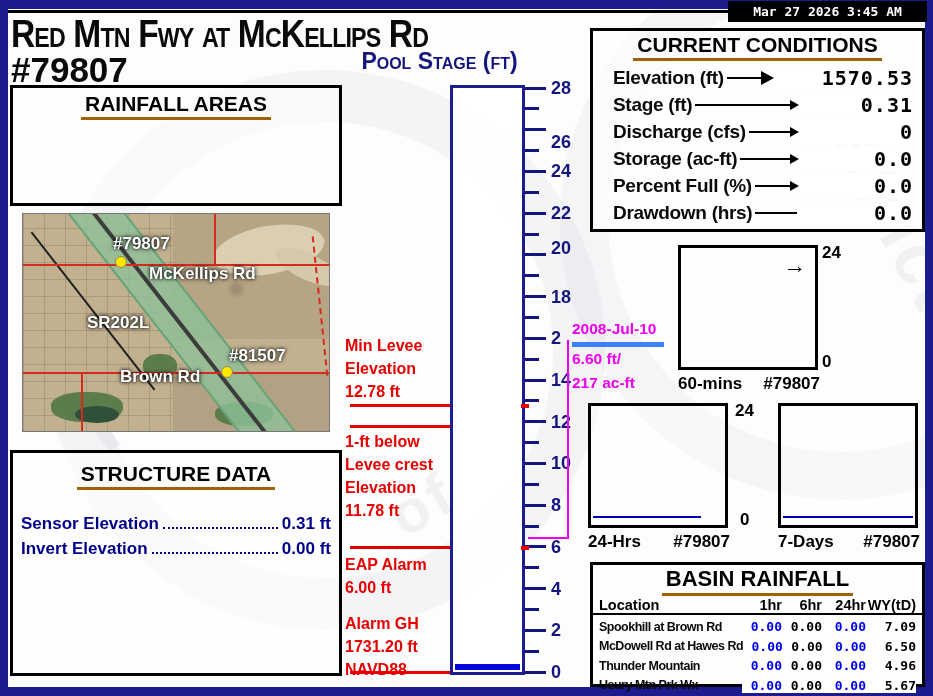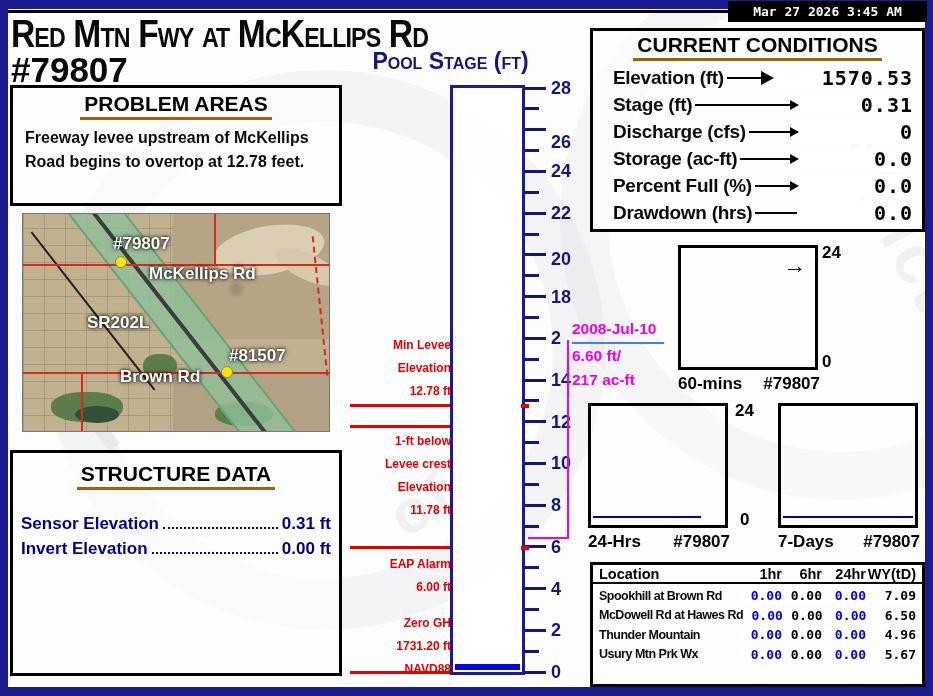--- a/index.html
+++ b/index.html
@@ -12,21 +12,21 @@
   .wm-ring2 { position:absolute; left:560px; top:-60px; width:560px; height:560px; border:48px solid rgba(40,40,110,0.04); border-radius:50%; }
   .wm-word { position:absolute; font-weight:bold; color:rgba(30,30,80,0.055); letter-spacing:4px; }
 
   .top-rule { position:absolute; left:8px; right:8px; top:10px; height:3px; background:#000; }
   .timestamp { position:absolute; left:728px; top:1px; width:199px; height:21px; background:#000; color:#fff;
                font-family:"DejaVu Sans Mono", monospace; font-weight:bold; font-size:13px; text-align:center; line-height:21px; }
 
   .main-title { position:absolute; left:11px; top:12px; font-size:39px; font-weight:bold; font-variant:small-caps;
                 letter-spacing:-1px; color:#0a0a0a; white-space:nowrap; transform:scaleX(0.86); transform-origin:left center; }
   .station-id { position:absolute; left:11px; top:50px; font-size:35px; font-weight:bold; color:#0a0a0a; }
-  .gauge-title { position:absolute; left:348px; top:48px; width:205px; text-align:center; font-size:23px; font-weight:bold;
+  .gauge-title { position:absolute; left:337px; top:48px; width:205px; text-align:center; font-size:23px; font-weight:bold;
                  font-variant:small-caps; color:#15157e; }
 
   .panel { position:absolute; border:3px solid #000; background:rgba(255,255,255,0.55); }
   .panel-title { text-align:center; font-weight:bold; }
   .panel-title span { display:inline-block; border-bottom:3px solid #a16207; padding:0 4px 1px 4px; }
 
   
   .problem-box { left:10px; top:85px; width:332px; height:121px; }
   .problem-box .panel-title { font-size:21px; margin-top:4px; }
   .problem-text { margin:6px 0 0 12px; width:292px; font-size:16px; font-weight:bold; line-height:24px; color:#0a0a0a; }
@@ -66,24 +66,24 @@
   .gauge-col { position:absolute; left:450px; top:85px; width:75px; height:590px; border:3px solid #1c1c8e; background:rgba(255,255,255,0.85); }
   .water-bar { position:absolute; left:2px; right:2px; bottom:2px; background:#0008dd; }
   .tick-rail { position:absolute; left:525px; top:88px; width:58px; height:584px; }
   .tick { position:absolute; left:0; height:3px; background:#15157e; }
   .tick.major { width:21px; }
   .tick.minor { width:14px; }
   .tick-label { position:absolute; left:26px; color:#15157e; font-weight:bold; font-size:18px; line-height:20px; }
 
   .redline { position:absolute; left:350px; width:100px; height:3px; background:#e80000; }
   .red-mark { position:absolute; left:521px; width:8px; height:4px; background:#e80000; }
-  .red-note { position:absolute; left:345px; width:106px; text-align:right; color:#e80000; font-weight:bold; font-size:12px; line-height:23px; }
+  .red-note { position:absolute; left:345px; width:106px; text-align:left; color:#e80000; font-weight:bold; font-size:16px; line-height:23px; }
 
   .hist-note { position:absolute; left:572px; top:317px; color:#ee00ee; font-weight:bold; font-size:15.5px; line-height:24px; white-space:nowrap; }
-  .hist-note .hist-date { display:inline-block; border-bottom:2px solid #3b82f6; padding:0 8px 1px 0; }
+  .hist-note .hist-date { display:inline-block; border-bottom:5px solid #3b82f6; padding:0 8px 1px 0; }
   .hist-vline { position:absolute; left:567px; top:340px; width:2px; height:198px; background:#ee00ee; }
   .hist-hline { position:absolute; left:528px; top:537px; width:41px; height:2px; background:#ee00ee; }
 
   
   .cc-box { left:590px; top:28px; width:335px; height:204px; }
   .cc-box .panel-title { font-size:21px; margin-top:2px; }
   .cc-rows { margin:3px 7px 0 7px; }
   .cc-row { display:flex; align-items:center; height:27px;margin-left:13px; }
   .cc-label { font-size:19px; font-weight:bold; color:#0a0a0a; white-space:nowrap; letter-spacing:-0.3px; }
   .cc-line { flex:1; height:2px; background:#000; margin:0 3px 0 3px; position:relative; min-width:14px; }
@@ -129,22 +129,21 @@
   <div class="wm-word" style="left:390px; top:470px; font-size:60px; transform:rotate(-30deg);">of</div>
 
   <div class="top-rule"></div>
   <div class="timestamp">Mar 27 2026  3:45 AM</div>
 
   <div class="main-title">Red Mtn Fwy at McKellips Rd</div>
   <div class="station-id">#79807</div>
   <div class="gauge-title">Pool Stage (ft)</div>
 
   <div class="panel problem-box">
-    <div class="panel-title"><span>PROBLEM AREAS</span></div>
-    <div class="problem-text">Freeway levee upstream of McKellips Road begins to overtop at 12.78 feet.</div>
+    <div class="panel-title"><span>RAINFALL AREAS</span></div>
   </div>
 
   <div class="map">
     <div class="grid1"></div>
     <div class="desert-tr"></div>
     <div class="desert-br"></div>
     <div class="wash"></div>
     <div class="wash2"></div>
     <div class="park" style="left:28px; top:178px; width:72px; height:30px;"></div>
     <div class="park" style="left:120px; top:140px; width:34px; height:24px;"></div>
@@ -210,21 +209,21 @@
       <div class="tick major" style="top: 290.5px;"></div>
       <div class="tick-label" style="top: 282px;">14</div>
       <div class="tick minor" style="top: 269.643px;"></div>
       <div class="tick major" style="top: 248.786px;"></div>
       <div class="tick-label" style="top: 240.286px;">2</div>
       <div class="tick minor" style="top: 227.929px;"></div>
       <div class="tick major" style="top: 207.071px;"></div>
       <div class="tick-label" style="top: 198.571px;">18</div>
       <div class="tick minor" style="top: 186.214px;"></div>
       <div class="tick major" style="top: 165.357px;"></div>
-      <div class="tick-label" style="top: 161px;">20</div>
+      <div class="tick-label" style="top: 150px;">20</div>
       <div class="tick minor" style="top: 144.5px;"></div>
       <div class="tick major" style="top: 123.643px;"></div>
       <div class="tick-label" style="top: 115.143px;">22</div>
       <div class="tick minor" style="top: 102.786px;"></div>
       <div class="tick major" style="top: 81.9286px;"></div>
       <div class="tick-label" style="top: 73.4286px;">24</div>
       <div class="tick minor" style="top: 61.0714px;"></div>
       <div class="tick major" style="top: 40.2143px;"></div>
       <div class="tick-label" style="top: 44px;">26</div>
       <div class="tick minor" style="top: 19.3571px;"></div>
@@ -248,21 +247,21 @@
       <div>1-ft below</div>
       <div>Levee crest</div>
       <div>Elevation</div>
       <div>11.78 ft</div>
     </div>
   <div class="red-note" style="top:553px;">
       <div>EAP  Alarm</div>
       <div>6.00 ft</div>
     </div>
   <div class="red-note" style="top:612px;">
-      <div>Zero GH</div>
+      <div>Alarm GH</div>
       <div>1731.20 ft</div>
       <div>NAVD88</div>
     </div>
 
   <div class="hist-note">
     <div class="hist-date">2008-Jul-10</div>
     <div>6.60 ft/</div>
     <div>217 ac-ft</div>
   </div>
   <div class="hist-vline"></div>
@@ -326,20 +325,21 @@
 
   <div class="mini-chart" style="left:778px; top:403px;">
     <div class="flatline" style="right:2px;"></div>
   </div>
   <div class="chart-caption" style="left:778px; top:532px;">
     <span>7-Days</span>
     <span>#79807</span>
   </div>
 
   <div class="panel br-box">
+    <div class="panel-title"><span>BASIN RAINFALL</span></div>
     <div class="br-header">
       <span class="br-h-loc">Location</span>
       <span class="br-col">1hr</span>
       <span class="br-col">6hr</span>
       <span class="br-col c3">24hr</span>
       <span class="br-col c4">WY(tD)</span>
     </div>
     <div class="br-rows" id="br-rows">
         <div class="br-row">
           <span class="br-loc">Spookhill at Brown Rd</span>

